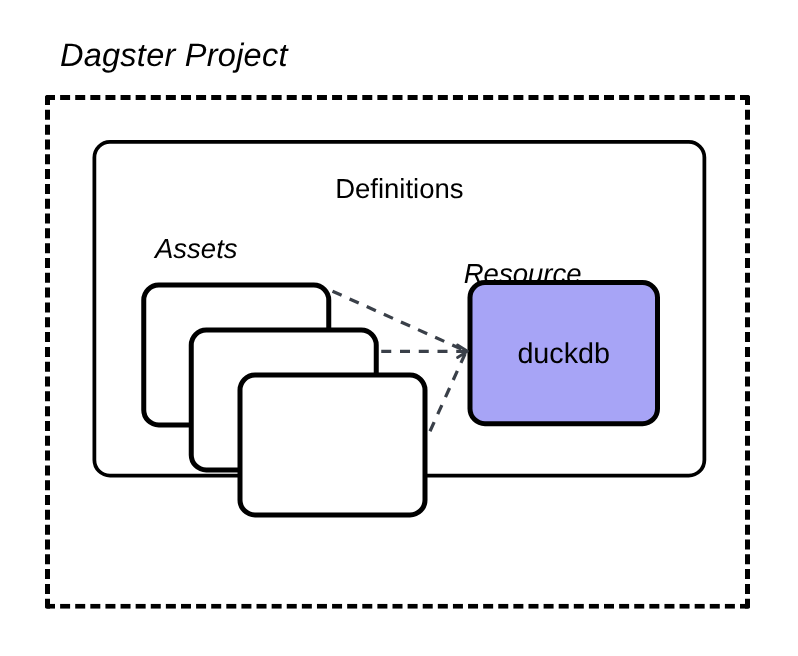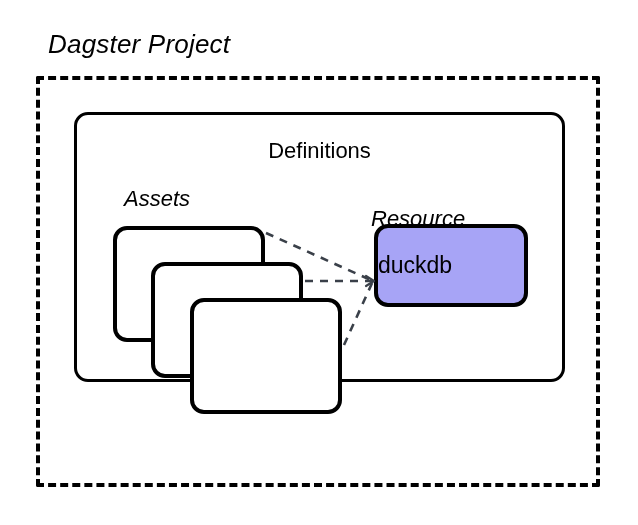--- a/index.html
+++ b/index.html
@@ -99,27 +99,28 @@
   .asset-card-1 { left: 113px; top: 226px; z-index: 3; }
   .asset-card-2 { left: 151px; top: 262px; z-index: 4; }
   .asset-card-3 { left: 190px; top: 298px; z-index: 5; }
 
   
   .resource-box {
     position: absolute;
     left: 374px;
     top: 224px;
     width: 154px;
-    height: 83px;
+    height: 117px;
     box-sizing: border-box;
     border: 4px solid #000000;
     border-radius: 14px;
     background: #a7a4f6;
     display: flex;
     align-items: center;
+    justify-content: center;
     z-index: 6;
   }
   .resource-box-label {
     font-size: 23px;
     font-style: normal;
     font-weight: 400;
     line-height: 1;
   }
 
   

